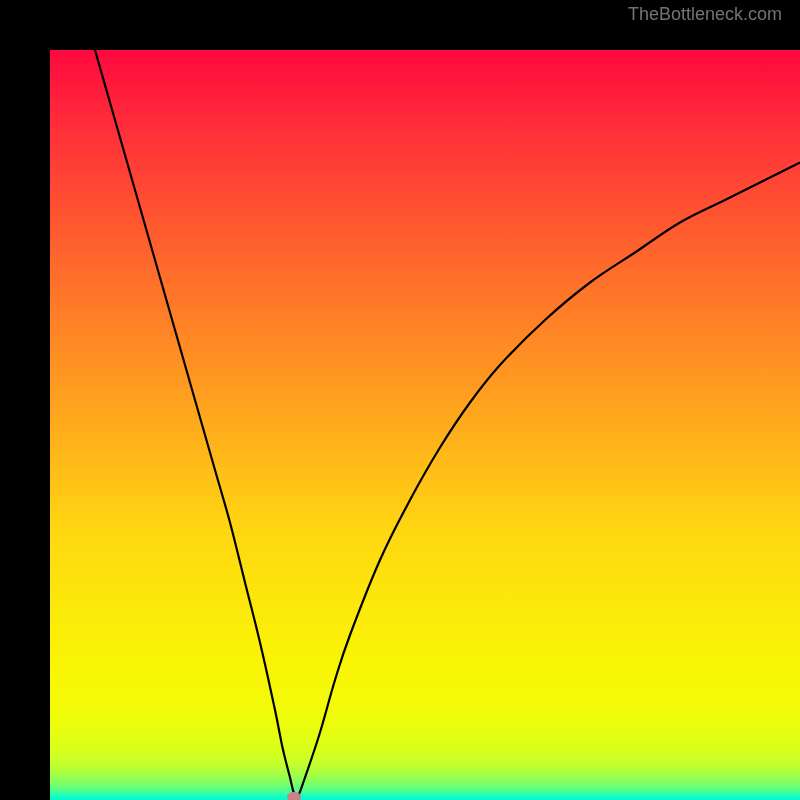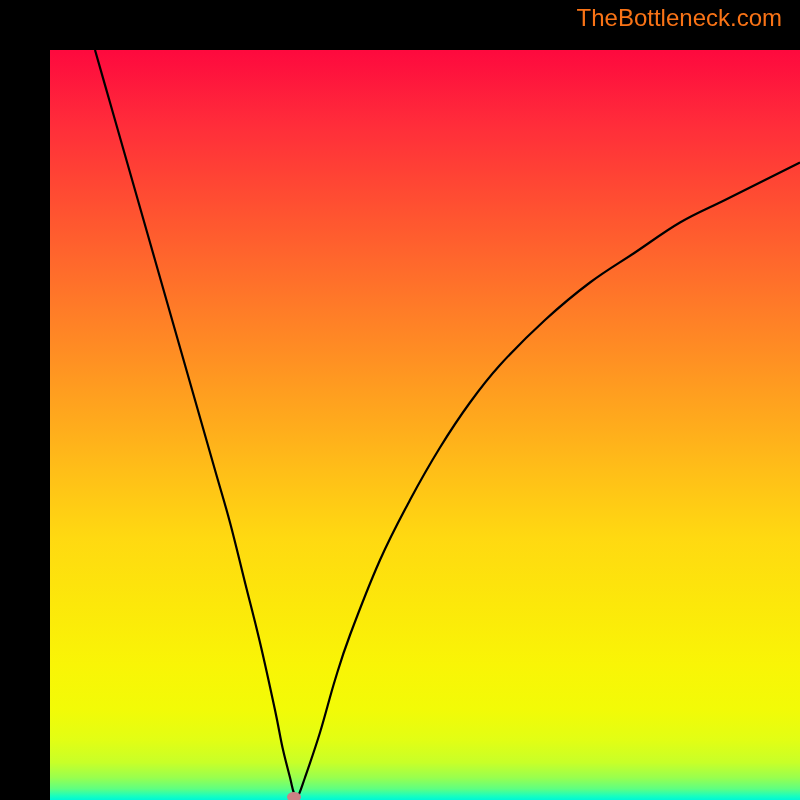--- a/index.html
+++ b/index.html
@@ -7,22 +7,22 @@
     width: 800px;
     height: 800px;
     background: #000;
     position: relative;
     font-family: Arial, sans-serif;
   }
   .watermark {
     position: absolute;
     top: 4px;
     right: 18px;
-    color: #f97316;
-    font-size: 24px;
+    color: #737373;
+    font-size: 18px;
     font-weight: normal;
     z-index: 10;
   }
   .frame {
     position: absolute;
     top: 0;
     left: 0;
     width: 800px;
     height: 800px;
     border: 25px solid #000;

